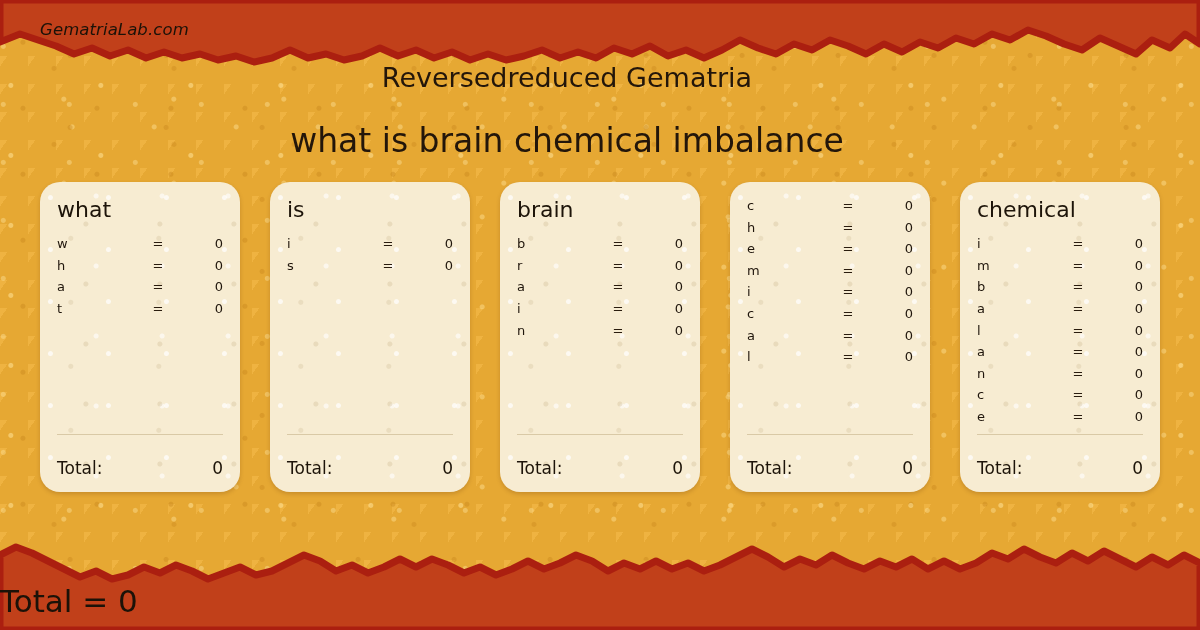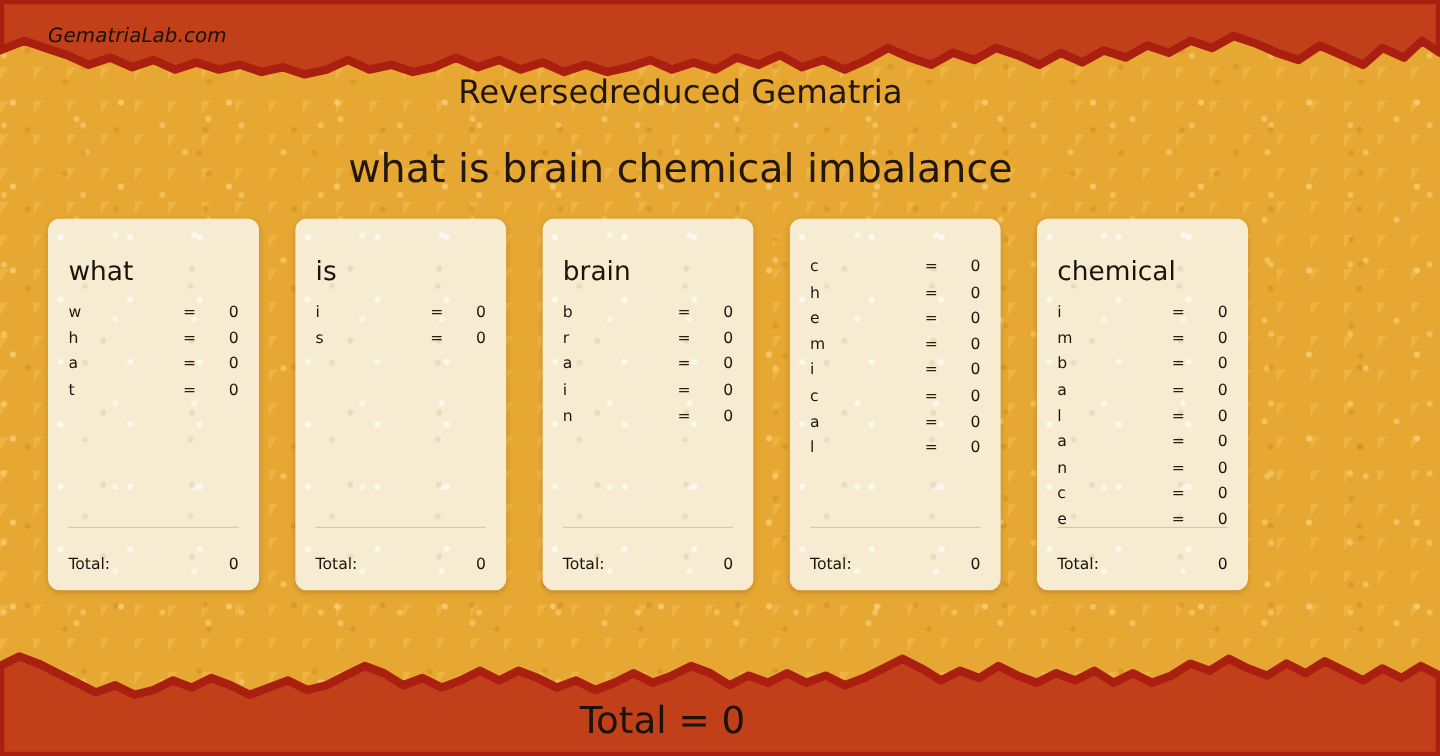--- a/index.html
+++ b/index.html
@@ -53,21 +53,21 @@
   #brand {
     left: 40px;
     top: 20px;
     font-size: 16.5px;
     letter-spacing: .1px;
     font-style: italic;
   }
   #footer-total {
     left: 0;
     width: 1104px;
-    text-align: center;
+    text-align: left;
     bottom: 11px;
     font-size: 31px;
   }
 
   
   .head {
     position: absolute;
     left: 0;
     width: 1134px;
     text-align: center;
@@ -84,33 +84,33 @@
     left: 40px;
     top: 182px;
     width: 1120px;
     height: 310px;
     display: flex;
     gap: 30px;
     z-index: 1;
   }
   .card {
     position: relative;
-    width: 176px;
+    width: 200px;
     height: 310px;
     box-sizing: border-box;
-    border-radius: 10px;
+    border-radius: 20px;
     background-color: #f7ecd2;
     background-image:
       radial-gradient(circle at 18% 30%, rgba(255,255,255,.7) 0 2px, rgba(0,0,0,0) 3px),
       radial-gradient(circle at 62% 70%, rgba(206,186,146,.35) 0 2px, rgba(0,0,0,0) 3px),
       radial-gradient(circle at 85% 20%, rgba(255,255,255,.6) 0 2px, rgba(0,0,0,0) 3px),
       radial-gradient(circle at 35% 88%, rgba(206,186,146,.30) 0 2px, rgba(0,0,0,0) 3px);
     background-size: 58px 52px, 74px 60px, 66px 70px, 88px 64px;
     box-shadow: 0 2px 4px rgba(90,45,10,.22);
-    padding: 33px 17px 0 17px;
+    padding: 16px 17px 0 17px;
     overflow: hidden;
   }
   .card-title {
     font-size: 22px;
     color: #1d1409;
     line-height: 1.1;
     margin: 0 0 14px 0;
     white-space: nowrap;
   }
   .rows { margin: 0; padding: 0; }
@@ -132,21 +132,21 @@
     bottom: 14px;
   }
   .divider {
     height: 1px;
     background: #d9c9a6;
     margin-bottom: 11px;
   }
   .total-line {
     display: flex;
     justify-content: space-between;
-    font-size: 13px;
+    font-size: 17px;
     color: #1d1409;
     margin-top: 23px;
   }
 </style>
 </head>
 <body>
 
 <div id="page"></div>
 
 <div class="band band-top">

